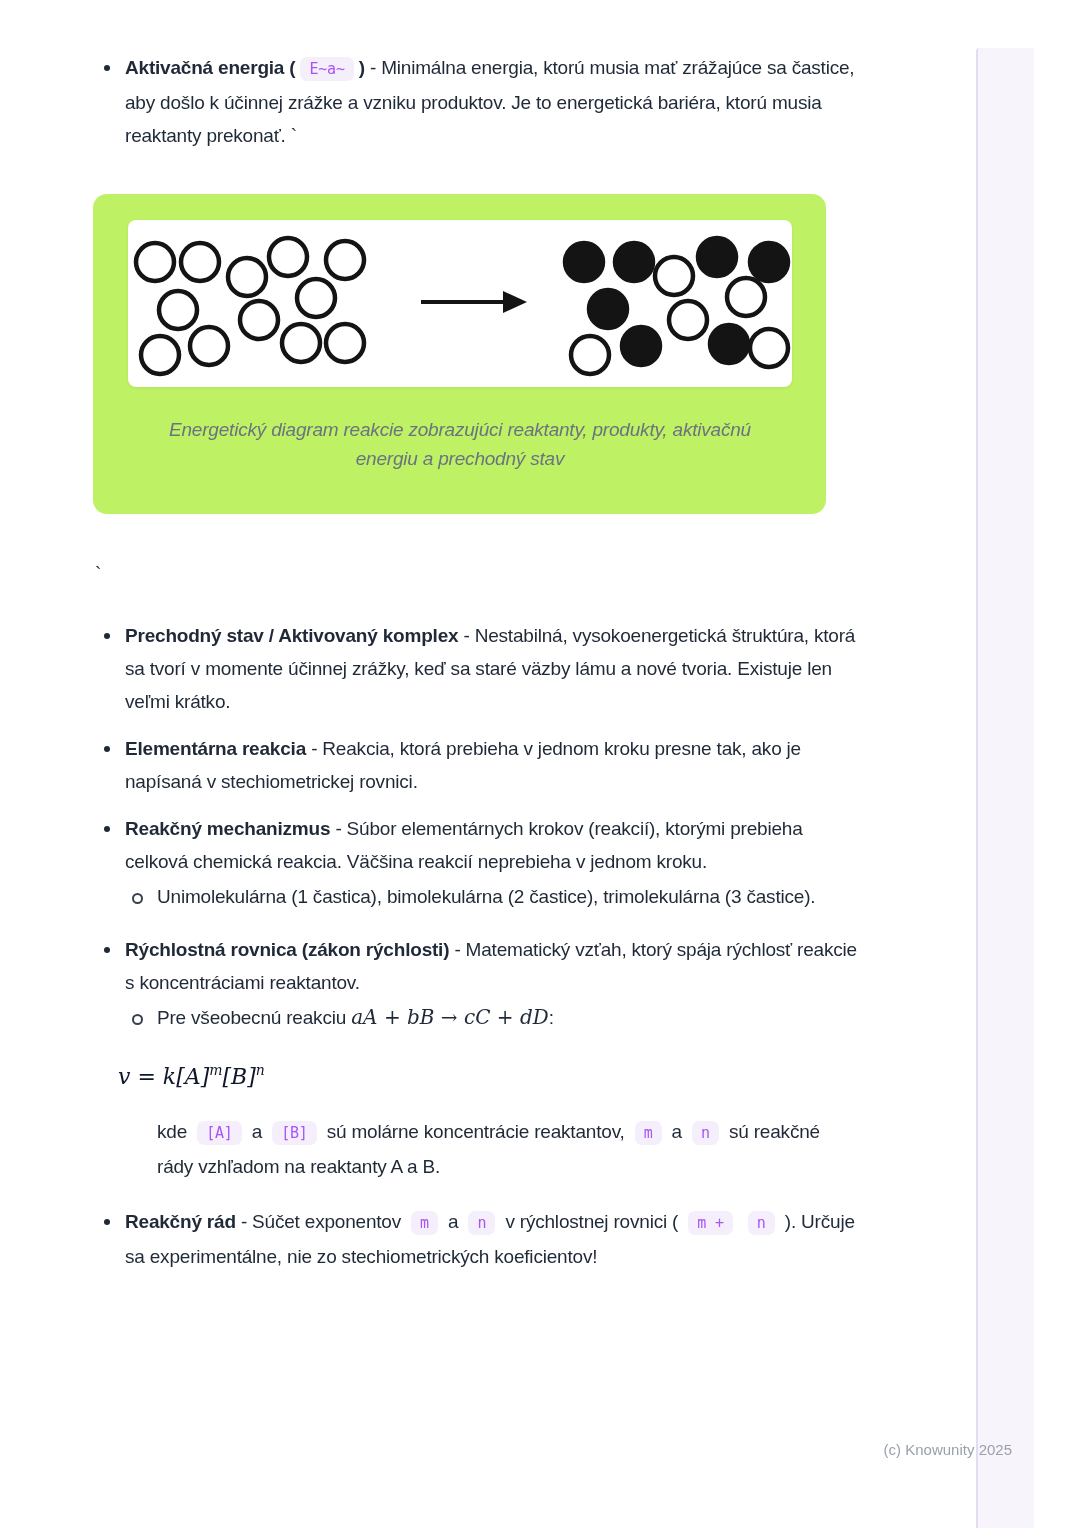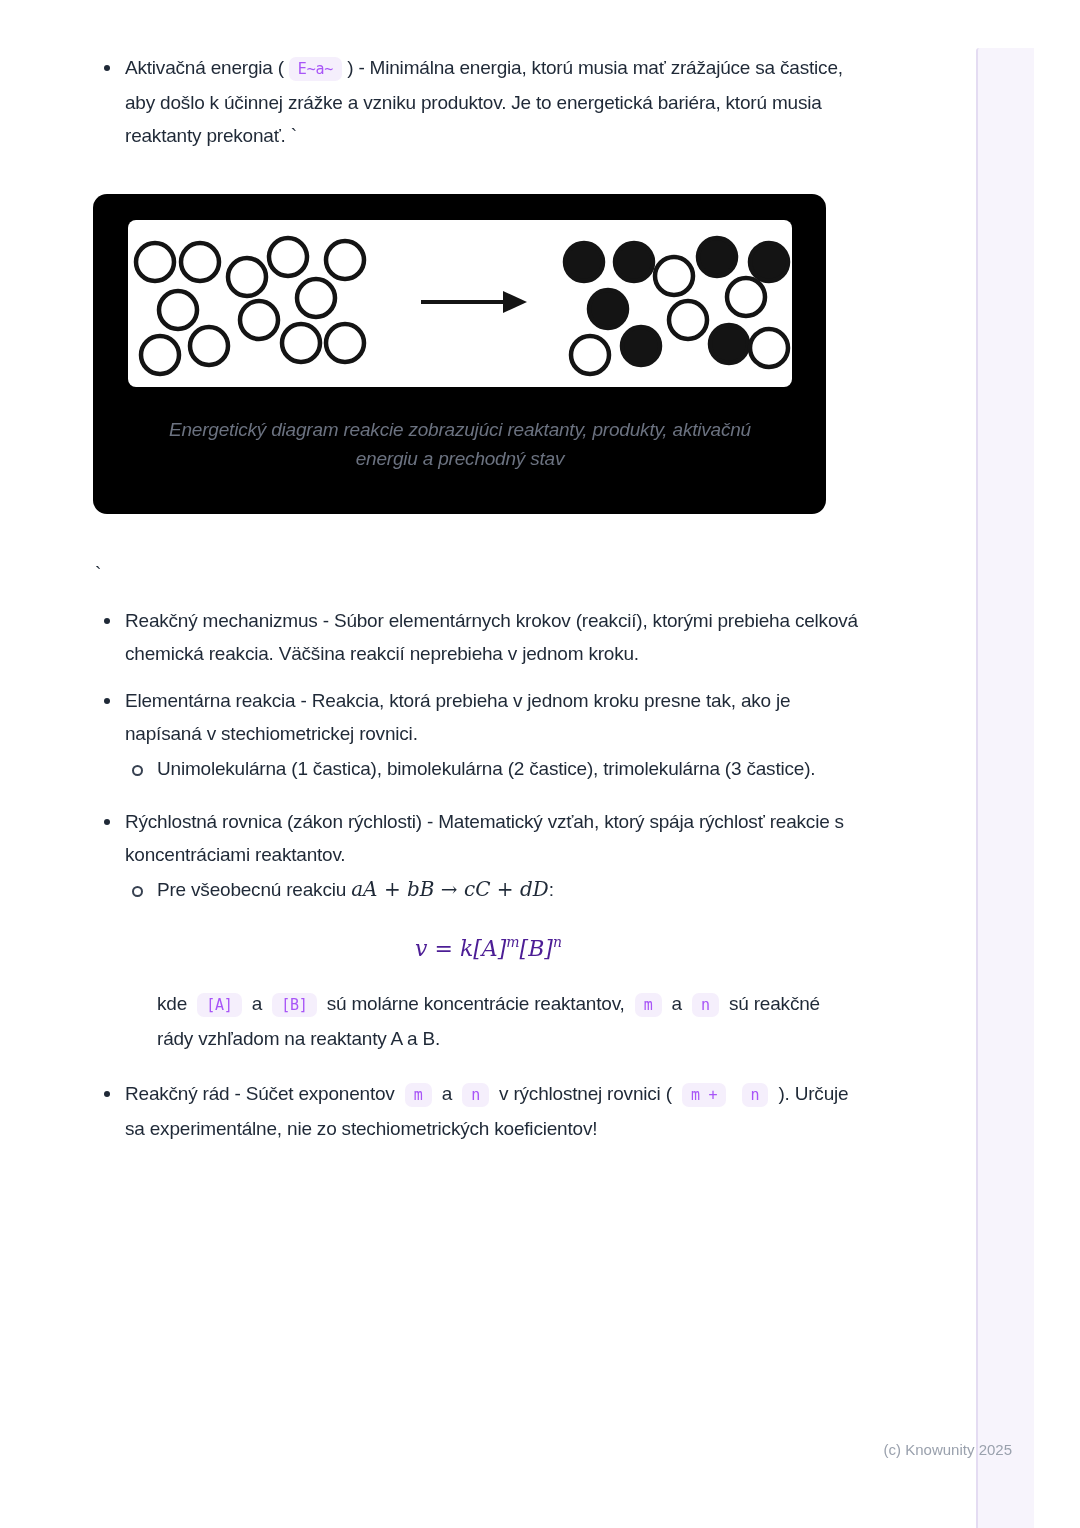--- a/index.html
+++ b/index.html
@@ -14,35 +14,35 @@
   .bullet>.dot{flex:0 0 32px;position:relative}
   .bullet>.dot::before{content:"";position:absolute;left:11px;top:14px;width:6px;height:6px;border-radius:50%;background:#1f2937}
   .subbullet{display:flex;margin-top:2px;padding-left:32px}
   .subbullet>.ring{flex:0 0 32px;position:relative}
   .subbullet>.ring::before{content:"";position:absolute;left:7px;top:13px;width:7px;height:7px;border-radius:50%;border:2px solid #374151;background:#fff}
   .btext{flex:1;font-size:19px;line-height:33px;letter-spacing:-0.2px}
 
   .mt51{margin-top:51px}.mt29{margin-top:29px}.mt22{margin-top:22px}.mt20{margin-top:20px}
 
   
-  .seg-bold{font-weight:normal}
+  .seg-bold{font-weight:bold}
   .seg-chip{font-family:"DejaVu Sans Mono",monospace;font-size:15px;color:#a855f7;background:#f5effc;border-radius:7px;padding:3px 9px;margin:0 5px;white-space:nowrap}
   .seg-math{font-family:"DejaVu Serif",serif;font-style:italic;font-size:20px;letter-spacing:0}
   .seg-fbase{font-family:"DejaVu Serif",serif;font-style:italic;font-size:22px}
   .seg-fsup{font-family:"DejaVu Serif",serif;font-style:italic;font-size:14px;vertical-align:9px}
 
   
-  .figure-card{margin-top:42px;width:733px;height:320px;background:#000000;border-radius:14px;box-sizing:border-box;padding:26px 34px 0 35px}
+  .figure-card{margin-top:42px;width:733px;height:320px;background:#bef264;border-radius:14px;box-sizing:border-box;padding:26px 34px 0 35px}
   .panel{width:664px;height:167px;background:#ffffff;border-radius:8px;box-shadow:0 1px 3px rgba(0,0,0,.08)}
   .panel svg{display:block;width:664px;height:167px}
   .caption{margin:28px 28px 0;text-align:center;font-style:italic;color:#6b7280;font-size:19px;line-height:29px;letter-spacing:-0.2px}
 
   .stray{margin:43px 0 0 2px;height:33px;font-size:19px;line-height:33px}
 
-  .formula{margin:28px 0 26px 25px;text-align:center;color:#4c1d95}
+  .formula{margin:28px 0 26px 25px;text-align:left;color:#0f172a}
   .kde{margin:0 0 0 64px;font-size:19px;line-height:33px;letter-spacing:-0.2px}
 
   
   .scroll-strip{position:absolute;left:976px;top:48px;width:56px;height:1480px;background:#f7f4fc;border-left:2px solid #e4dcf2;border-top-left-radius:3px}
 
   .footer{position:absolute;top:1441px;right:68px;font-size:15px;color:#9aa1ad;letter-spacing:0}
 </style>
 </head>
 <body>
 
@@ -84,29 +84,33 @@
           <circle cx="641" cy="128" r="19" fill="#ffffff" stroke="#141414" stroke-width="4.5"></circle>
           <line x1="293" y1="82" x2="375" y2="82" stroke="#141414" stroke-width="4"></line>
           <polygon points="375,71 399,82 375,93" fill="#141414"></polygon>
         </svg>
     </div>
     <p class="caption">Energetický diagram reakcie zobrazujúci reaktanty, produkty, aktivačnú energiu a prechodný stav</p>
   </section>
 
   <p class="stray">`</p>
 
-
-  <div class="bullet">
+  <div class="bullet mt29">
     <span class="dot"></span>
-    <div class="btext"><span class="seg-bold">Reakčný mechanizmus</span><span class="seg-normal"> - Súbor elementárnych krokov (reakcií), ktorými prebieha celková chemická reakcia. Väčšina reakcií neprebieha v jednom kroku.</span></div>
+    <div class="btext"><span class="seg-bold">Prechodný stav / Aktivovaný komplex</span><span class="seg-normal"> - Nestabilná, vysokoenergetická štruktúra, ktorá sa tvorí v momente účinnej zrážky, keď sa staré väzby lámu a nové tvoria. Existuje len veľmi krátko.</span></div>
   </div>
 
   <div class="bullet">
     <span class="dot"></span>
     <div class="btext"><span class="seg-bold">Elementárna reakcia</span><span class="seg-normal"> - Reakcia, ktorá prebieha v jednom kroku presne tak, ako je napísaná v stechiometrickej rovnici.</span></div>
+  </div>
+
+  <div class="bullet">
+    <span class="dot"></span>
+    <div class="btext"><span class="seg-bold">Reakčný mechanizmus</span><span class="seg-normal"> - Súbor elementárnych krokov (reakcií), ktorými prebieha celková chemická reakcia. Väčšina reakcií neprebieha v jednom kroku.</span></div>
   </div>
 
   <div class="subbullet">
     <span class="ring"></span>
     <div class="btext"><span class="seg-normal">Unimolekulárna (1 častica), bimolekulárna (2 častice), trimolekulárna (3 častice).</span></div>
   </div>
 
   <div class="bullet mt20">
     <span class="dot"></span>
     <div class="btext"><span class="seg-bold">Rýchlostná rovnica (zákon rýchlosti)</span><span class="seg-normal"> - Matematický vzťah, ktorý spája rýchlosť reakcie s koncentráciami reaktantov.</span></div>

